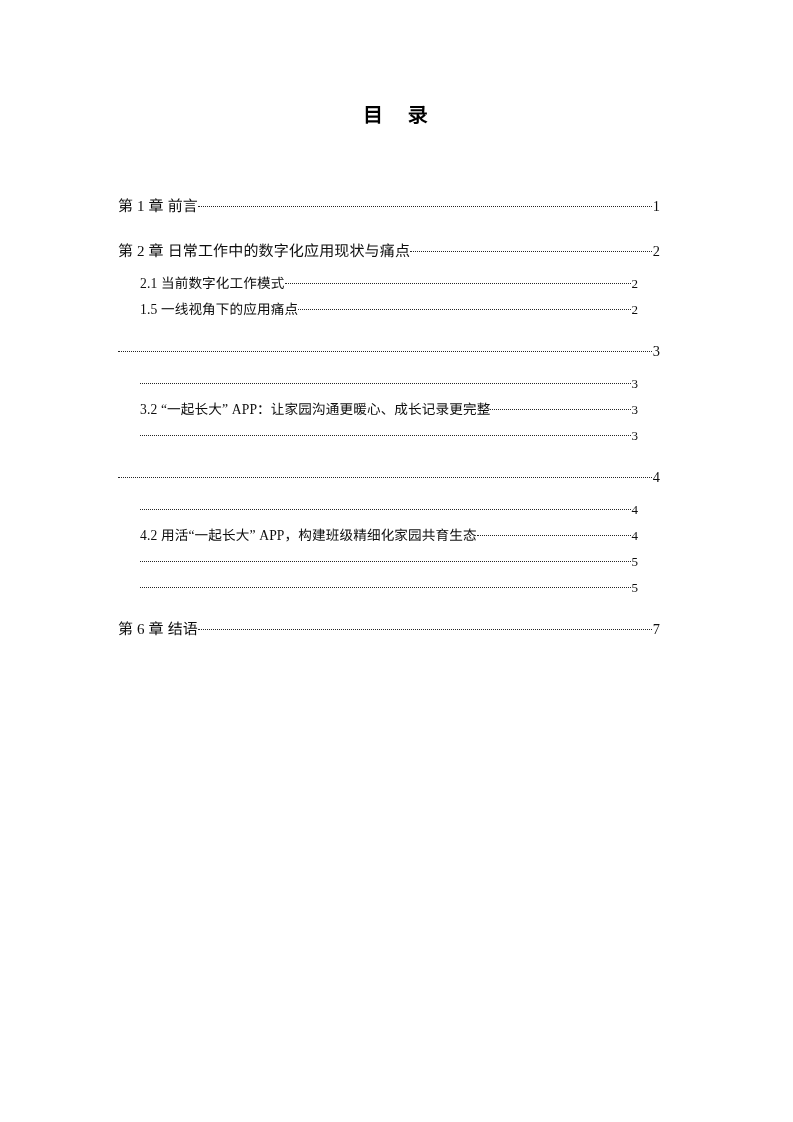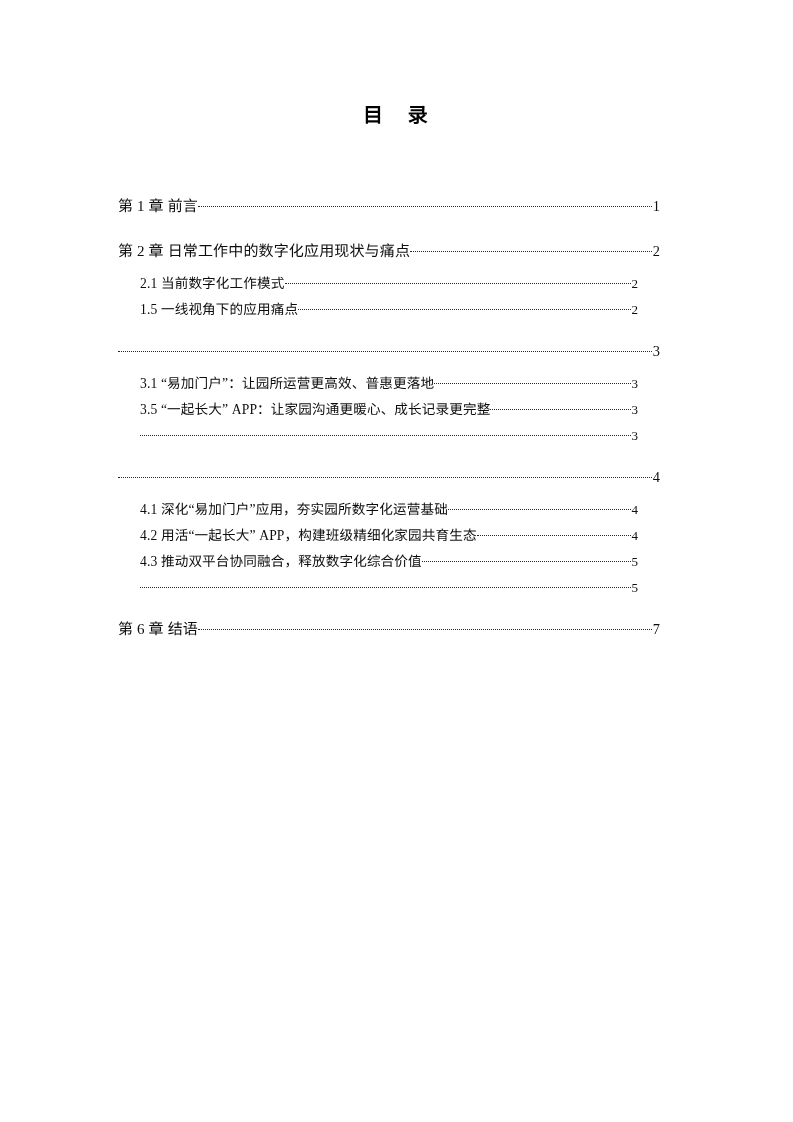--- a/index.html
+++ b/index.html
@@ -141,49 +141,46 @@
       <div class="toc-entry level-2">
         <span class="entry-label">1.5  一线视角下的应用痛点</span>
         <span class="entry-leader"></span>
         <span class="entry-page">2</span>
       </div>
       <div class="toc-entry level-1 gap-before">
         <span class="entry-leader"></span>
         <span class="entry-page">3</span>
       </div>
       <div class="toc-entry level-2 gap-small">
-        <span class="entry-label">3.1  “易加门户”：让园所运营更高效、普惠更落地</span>
         <span class="entry-leader"></span>
         <span class="entry-page">3</span>
       </div>
       <div class="toc-entry level-2">
-        <span class="entry-label">3.5  “一起长大” APP：让家园沟通更暖心、成长记录更完整</span>
+        <span class="entry-label">3.2  “一起长大” APP：让家园沟通更暖心、成长记录更完整</span>
         <span class="entry-leader"></span>
         <span class="entry-page">3</span>
       </div>
       <div class="toc-entry level-2">
         <span class="entry-leader"></span>
         <span class="entry-page">3</span>
       </div>
       <div class="toc-entry level-1 gap-before">
         <span class="entry-leader"></span>
         <span class="entry-page">4</span>
       </div>
       <div class="toc-entry level-2 gap-small">
-        <span class="entry-label">4.1  深化“易加门户”应用，夯实园所数字化运营基础</span>
         <span class="entry-leader"></span>
         <span class="entry-page">4</span>
       </div>
       <div class="toc-entry level-2">
         <span class="entry-label">4.2  用活“一起长大” APP，构建班级精细化家园共育生态</span>
         <span class="entry-leader"></span>
         <span class="entry-page">4</span>
       </div>
       <div class="toc-entry level-2">
-        <span class="entry-label">4.3  推动双平台协同融合，释放数字化综合价值</span>
         <span class="entry-leader"></span>
         <span class="entry-page">5</span>
       </div>
       <div class="toc-entry level-2">
         <span class="entry-leader"></span>
         <span class="entry-page">5</span>
       </div>
       <div class="toc-entry level-1 gap-before">
         <span class="entry-label">第 6 章  结语</span>
         <span class="entry-leader"></span>

